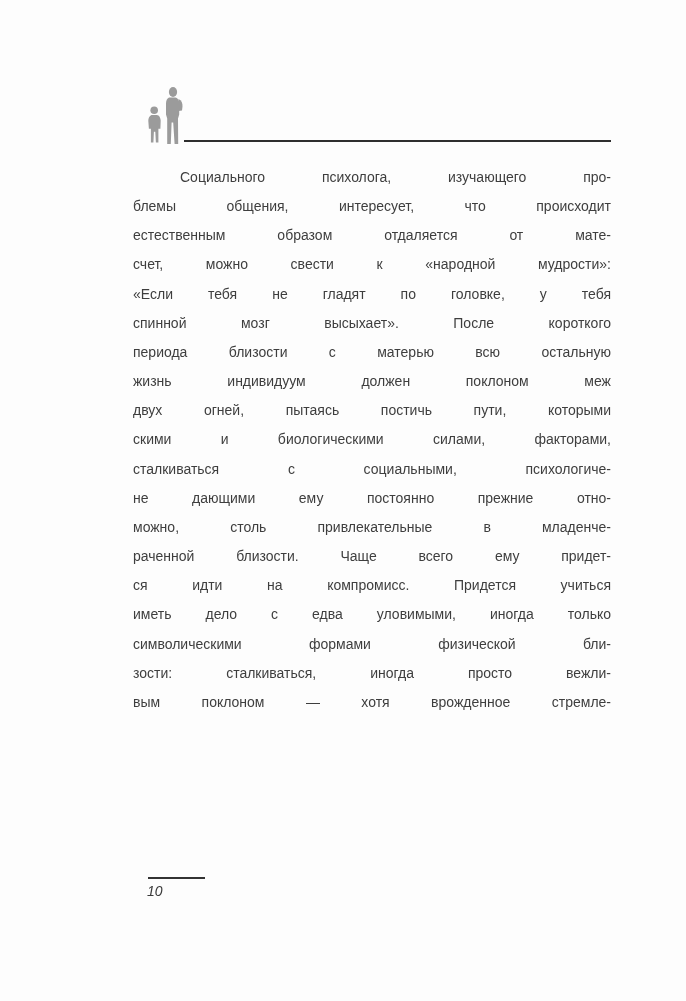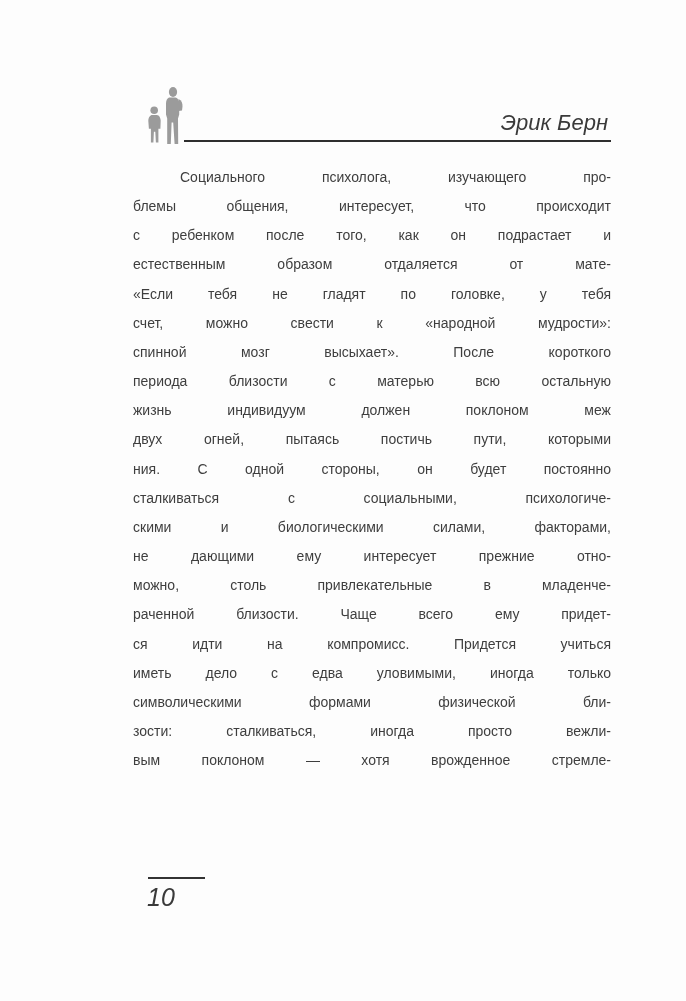--- a/index.html
+++ b/index.html
@@ -61,21 +61,21 @@
     left: 148px;
     top: 877px;
     width: 57px;
     height: 2px;
     background: #333333;
   }
   .page-number {
     position: absolute;
     left: 147px;
     top: 883px;
-    font-size: 25px;
+    font-size: 14px;
     font-style: italic;
     color: #3a3a3a;
   }
 </style>
 </head>
 <body>
 
 <div class="page">
 
   <svg class="figures-icon" viewBox="0 0 41 61" xmlns="http://www.w3.org/2000/svg" aria-hidden="true">
@@ -84,38 +84,35 @@
       <ellipse cx="26" cy="5" rx="4.1" ry="5"></ellipse>
       <path d="M22,10.5 C20,11.5 19,13.5 19,16.5 L19,27.5 L20.2,31.5 L20.2,57 L23.8,57 L24.6,35.5 L26.2,35.5 L27.6,57 L31.2,57 L31,31.5 L32.2,27.5 L32.2,16 C32.2,12.5 30.2,10.5 27.2,10.5 Z"></path>
 
       <path d="M31.5,12 C34.6,13.3 35.7,16.3 35.5,19.5 L35,23.5 L31.5,24 Z"></path>
 
       <circle cx="7.2" cy="23.2" r="3.8"></circle>
       <path d="M4.4,28 C2.4,29 1.3,31.2 1.3,33.8 L1.9,41.8 L3.9,41.8 L3.9,55.5 L6.4,55.5 L6.9,44.7 L8.3,44.7 L8.9,55.5 L11.4,55.5 L11.4,41.8 L13.4,41.8 L13.7,33.8 C13.7,30.8 12,28 9.9,28 Z"></path>
     </g>
   </svg>
 
-  <div class="author">Эрик Берн</div>
   <div class="header-rule"></div>
 
   <div class="body-text">
     <div class="line first">Социального психолога, изучающего про-</div>
     <div class="line">блемы общения, интересует, что происходит</div>
-    <div class="line">с ребенком после того, как он подрастает и</div>
     <div class="line">естественным образом отдаляется от мате-</div>
+    <div class="line">счет, можно свести к «народной мудрости»:</div>
     <div class="line">«Если тебя не гладят по головке, у тебя</div>
-    <div class="line">счет, можно свести к «народной мудрости»:</div>
     <div class="line">спинной мозг высыхает». После короткого</div>
     <div class="line">периода близости с матерью всю остальную</div>
     <div class="line">жизнь индивидуум должен поклоном меж</div>
     <div class="line">двух огней, пытаясь постичь пути, которыми</div>
-    <div class="line">ния. С одной стороны, он будет постоянно</div>
+    <div class="line">скими и биологическими силами, факторами,</div>
     <div class="line">сталкиваться с социальными, психологиче-</div>
-    <div class="line">скими и биологическими силами, факторами,</div>
-    <div class="line">не дающими ему интересует прежние отно-</div>
+    <div class="line">не дающими ему постоянно прежние отно-</div>
     <div class="line">можно, столь привлекательные в младенче-</div>
     <div class="line">раченной близости. Чаще всего ему придет-</div>
     <div class="line">ся идти на компромисс. Придется учиться</div>
     <div class="line">иметь дело с едва уловимыми, иногда только</div>
     <div class="line">символическими формами физической бли-</div>
     <div class="line">зости: сталкиваться, иногда просто вежли-</div>
     <div class="line">вым поклоном — хотя врожденное стремле-</div>
   </div>
 
   <div class="footer-rule"></div>

